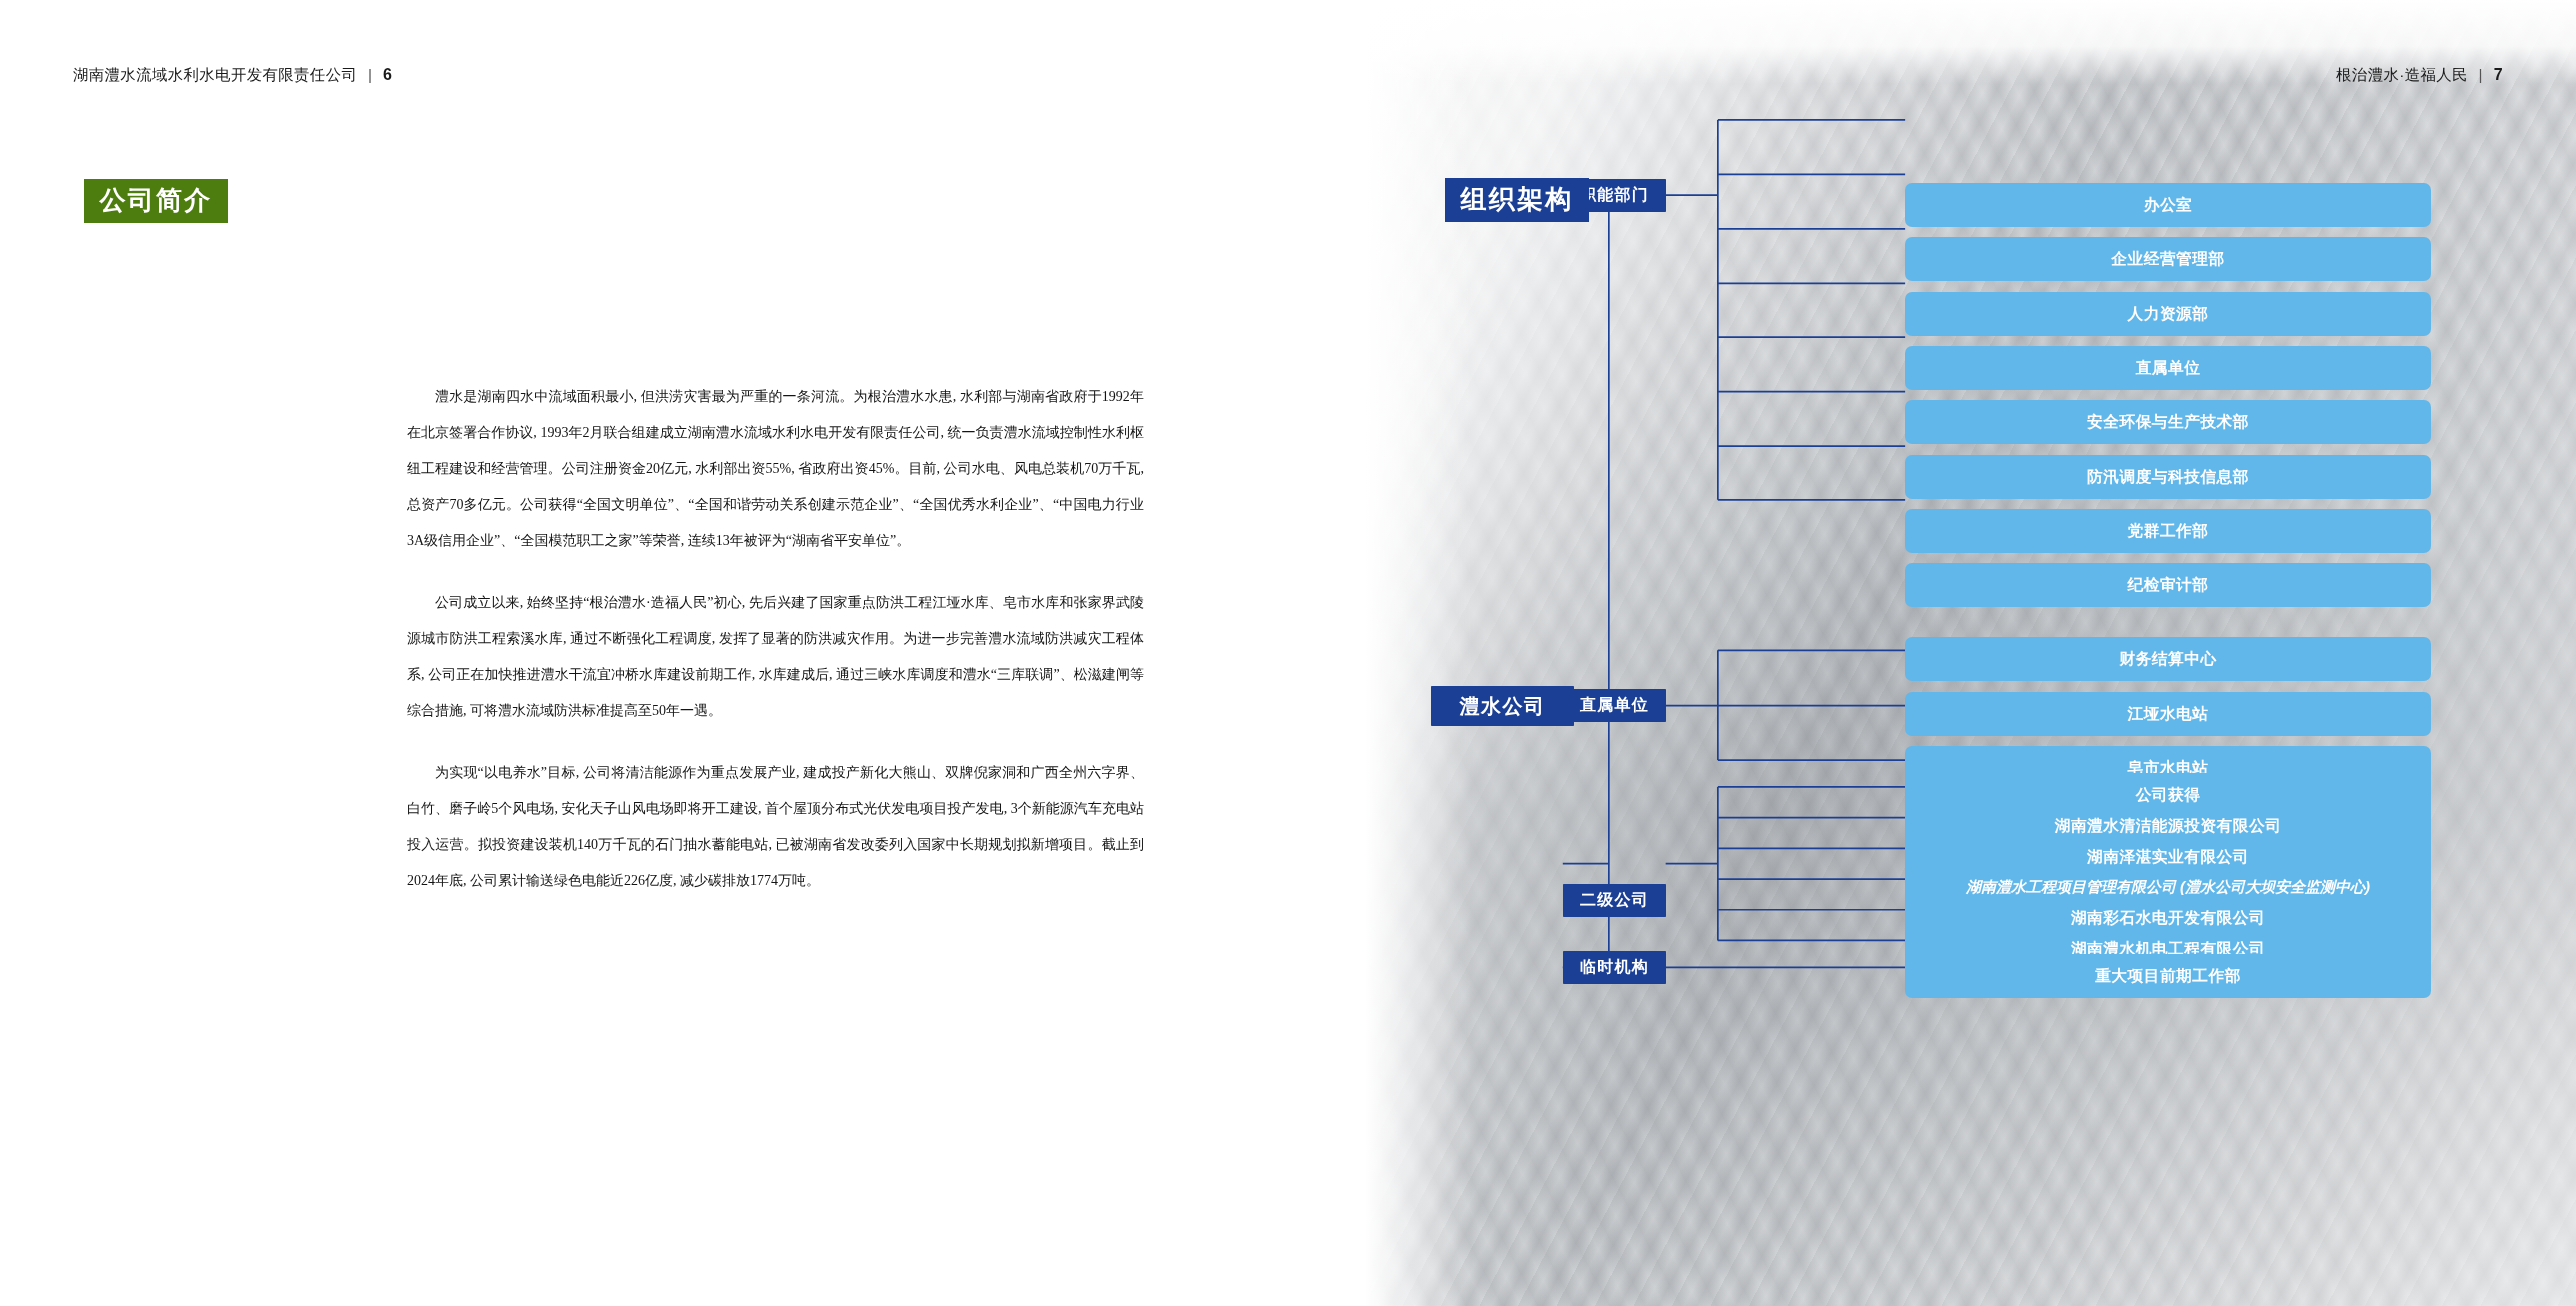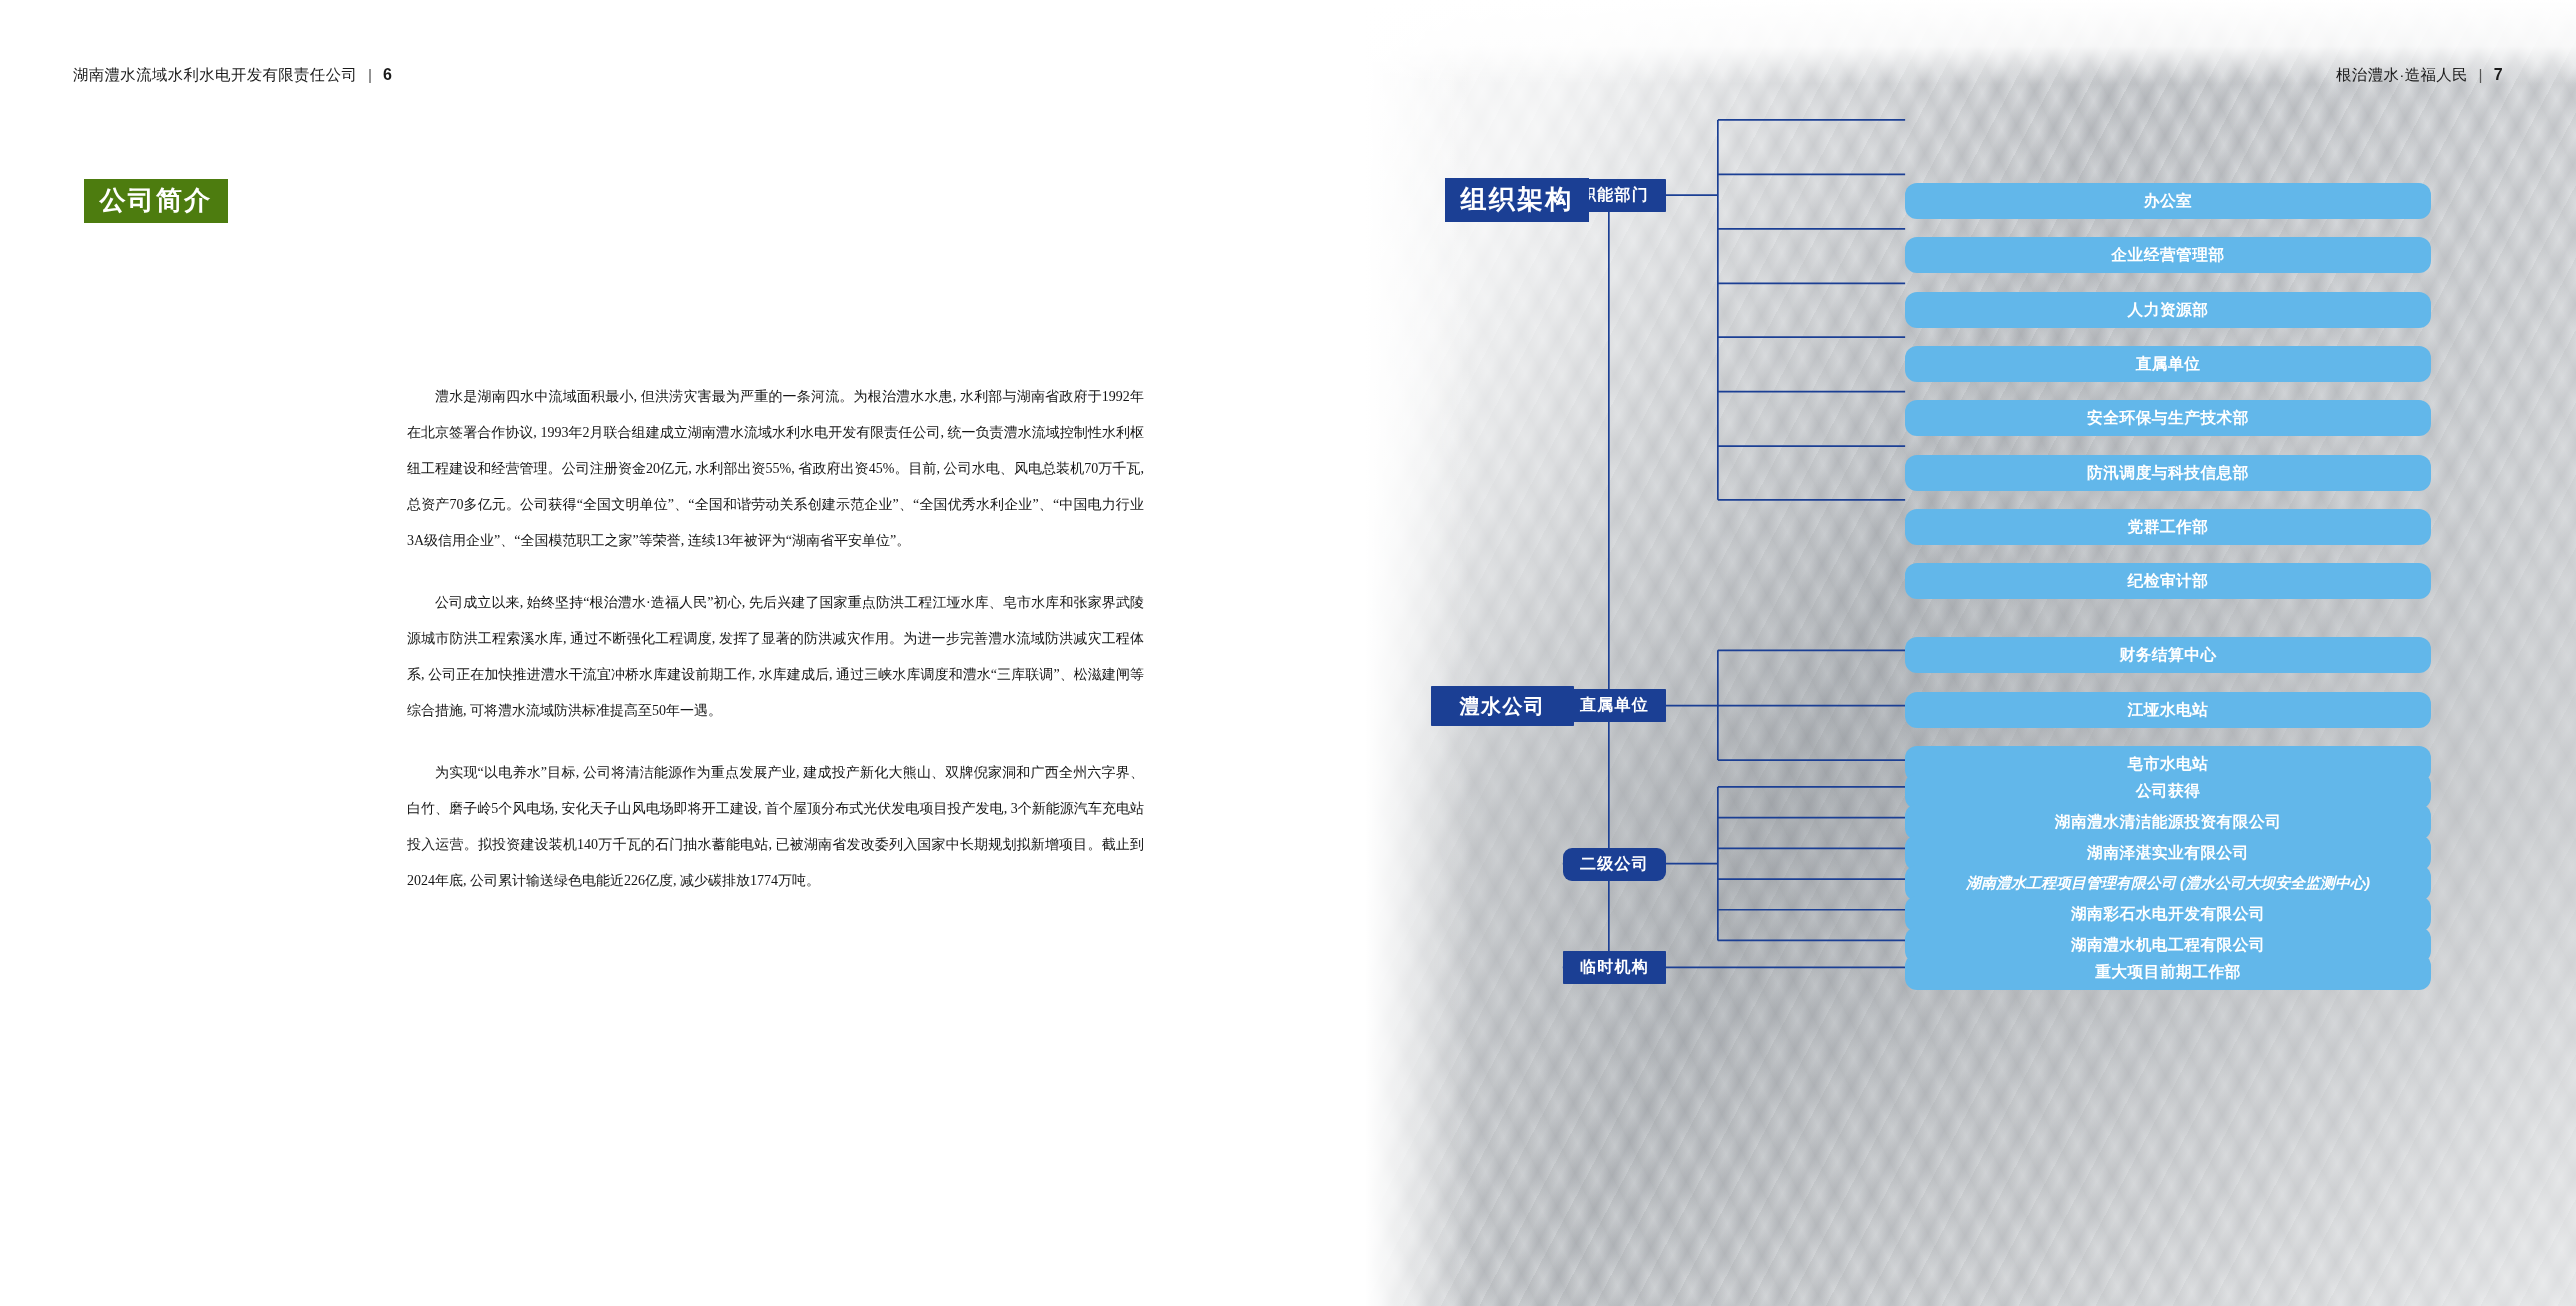--- a/index.html
+++ b/index.html
@@ -174,23 +174,23 @@
     left: 275px;
     border-radius: 0.8px;
   }
   .leaf-node {
     background: #62b7ea;
     color: #ffffff;
     font-size: 15.7px;
     font-weight: bold;
     letter-spacing: 0.5px;
     width: 526px;
-    height: 36px;
+    height: 44px;
     left: 617px;
-    border-radius: 12px;
+    border-radius: 7px;
   }
   .leaf-node.wide {
     font-size: 15px;
     letter-spacing: 0;
   }
   svg.connectors {
     position: absolute;
     left: 0; top: 0;
     width: 1288px; height: 1306px;
     pointer-events: none;
@@ -267,21 +267,21 @@
           <path d="M560 1225 L804 1225"></path>
 
           <path d="M492 1260 L804 1260"></path>
         </g>
       </svg>
 
       <div class="node root-node">澧水公司</div>
 
       <div class="node group-node" style="top:179px;">职能部门</div>
       <div class="node group-node" style="top:689px;">直属单位</div>
-      <div class="node group-node" style="top:848px;border-radius:9px;">二级公司</div>
+      <div class="node group-node" style="top:884px;">二级公司</div>
       <div class="node group-node" style="top:951px;">临时机构</div>
 
       <div class="node leaf-node" style="top:183px;">办公室</div>
       <div class="node leaf-node" style="top:237px;">企业经营管理部</div>
       <div class="node leaf-node" style="top:292px;">人力资源部</div>
       <div class="node leaf-node" style="top:346px;">直属单位</div>
       <div class="node leaf-node" style="top:400px;">安全环保与生产技术部</div>
       <div class="node leaf-node" style="top:455px;">防汛调度与科技信息部</div>
       <div class="node leaf-node" style="top:509px;">党群工作部</div>
       <div class="node leaf-node" style="top:563px;">纪检审计部</div>

